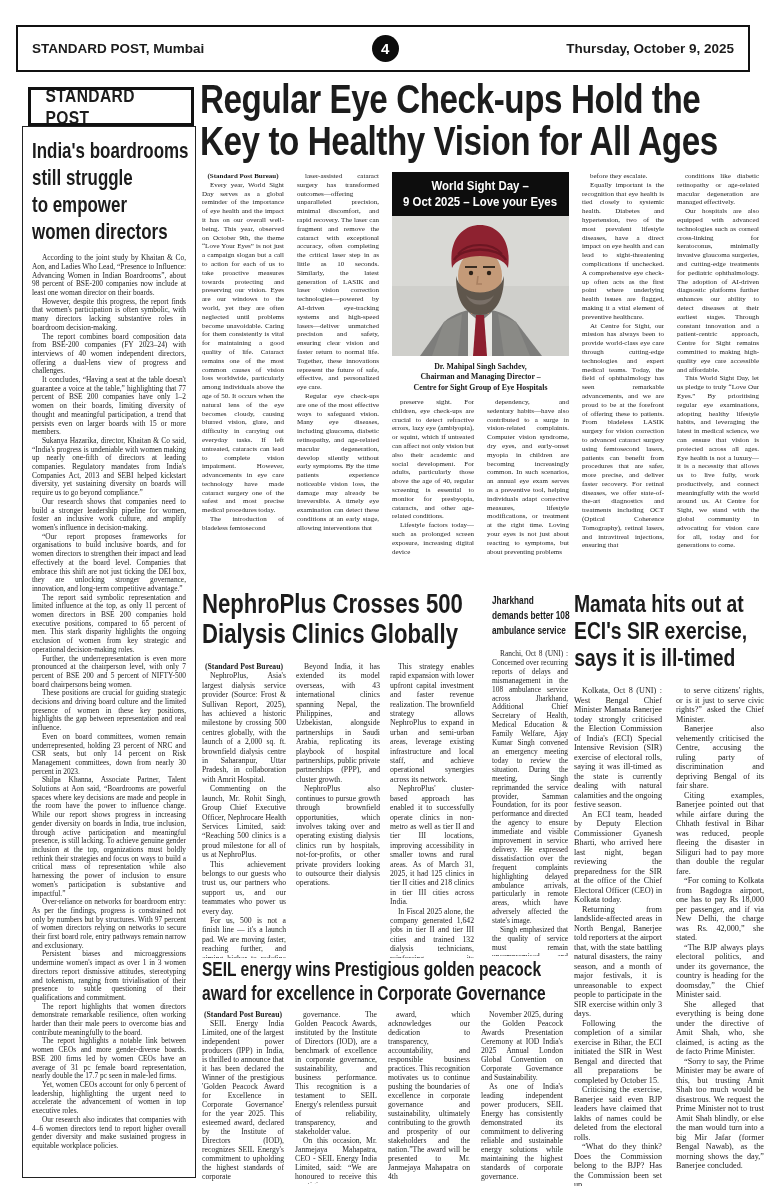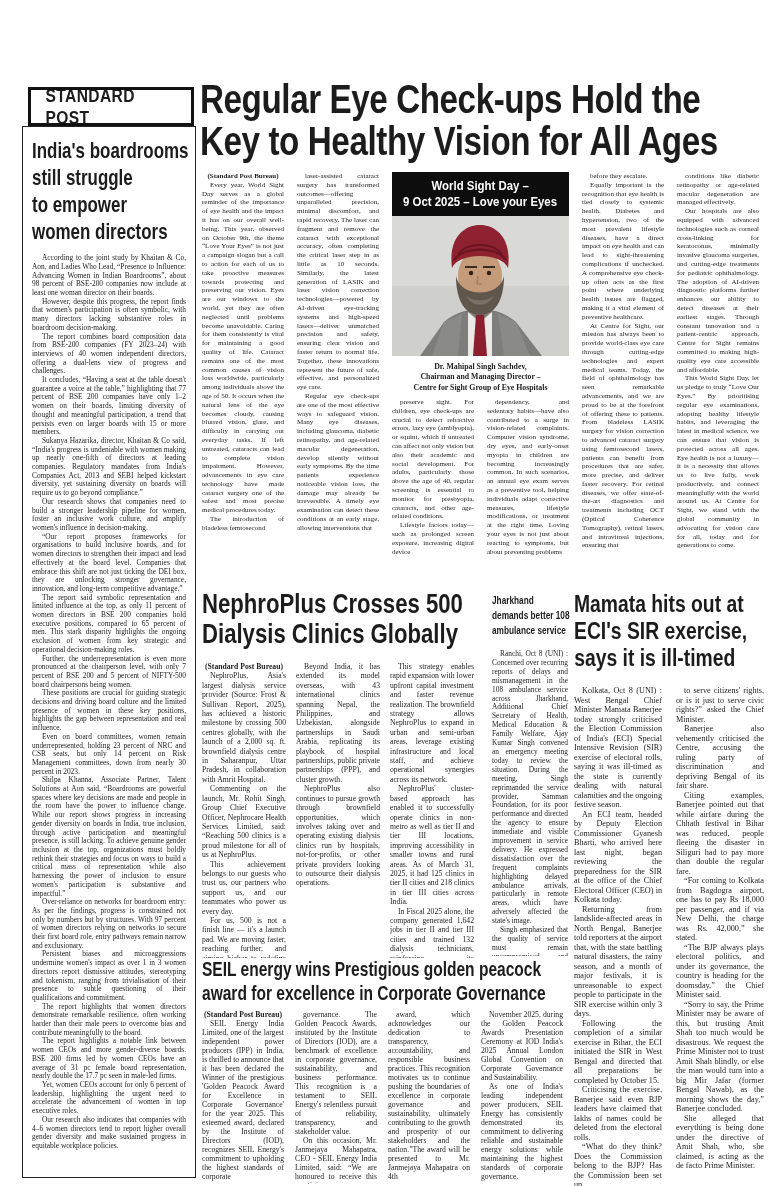--- a/index.html
+++ b/index.html
@@ -74,20 +74,25 @@
   .seil-hl{left:202px;top:957px;width:368px;height:50px;}
   .seil-hl p{margin:0;font-family:"Liberation Sans",sans-serif;font-weight:bold;font-size:21px;
              line-height:1.14;white-space:nowrap;transform:scaleX(.74);transform-origin:0 50%;}
   .seil-col{top:1010px;height:174px;width:82px;font-size:7.7px;line-height:9.0px;}
 </style>
 </head>
 <body>
 
 <div class="page">
 
+  <header class="abs masthead">
+    <span>STANDARD POST, Mumbai</span>
+    <span class="pagenum">4</span>
+    <span>Thursday, October 9, 2025</span>
+  </header>
 
   <div class="abs brand-box">
     <span>STANDARD POST</span>
   </div>
   <section class="abs board-box">
     <div class="board-hl">
         <p>India's boardrooms</p>
         <p>still struggle</p>
         <p>to empower</p>
         <p>women directors</p>
@@ -228,22 +233,22 @@
       <p>Following the completion of a similar exercise in Bihar, the ECI initiated the SIR in West Bengal and directed that all preparations be completed by October 15.</p>
       <p>Criticising the exercise, Banerjee said even BJP leaders have claimed that lakhs of names could be deleted from the electoral rolls.</p>
       <p>“What do they think? Does the Commission belong to the BJP? Has the Commission been set up</p>
     </div>
   <div class="abs col mam-col" style="left:676px">
       <p>to serve citizens' rights, or is it just to serve civic rights?” asked the Chief Minister.</p>
       <p>Banerjee also vehemently criticised the Centre, accusing the ruling party of discrimination and depriving Bengal of its fair share.</p>
       <p>Citing examples, Banerjee pointed out that while airfare during the Chhath festival in Bihar was reduced, people fleeing the disaster in Siliguri had to pay more than double the regular fare.</p>
       <p>“For coming to Kolkata from Bagdogra airport, one has to pay Rs 18,000 per passenger, and if via New Delhi, the charge was Rs. 42,000,” she stated.</p>
       <p>“The BJP always plays electoral politics, and under its governance, the country is heading for the doomsday,” the Chief Minister said.</p>
+      <p>She alleged that everything is being done under the directive of Amit Shah, who, she claimed, is acting as the de facto Prime Minister.</p>
       <p>“Sorry to say, the Prime Minister may be aware of this, but trusting Amit Shah too much would be disastrous. We request the Prime Minister not to trust Amit Shah blindly, or else the man would turn into a big Mir Jafar (former Bengal Nawab), as the morning shows the day,” Banerjee concluded.</p>
-      <p>She alleged that everything is being done under the directive of Amit Shah, who, she claimed, is acting as the de facto Prime Minister.</p>
     </div>
 
   <h2 class="abs seil-hl" style="margin:0">
       <p>SEIL energy wins Prestigious golden peacock</p>
       <p>award for excellence in Corporate Governance</p>
     </h2>
   <div class="abs col seil-col" style="left:202px">
     <p class="byline">(Standard Post Bureau)</p>
     <div>
         <p>SEIL Energy India Limited, one of the largest independent power producers (IPP) in India, is thrilled to announce that it has been declared the Winner of the prestigious 'Golden Peacock Award for Excellence in Corporate Governance' for the year 2025. This esteemed award, declared by the Institute of Directors (IOD), recognizes SEIL Energy's commitment to upholding the highest standards of corporate</p>

